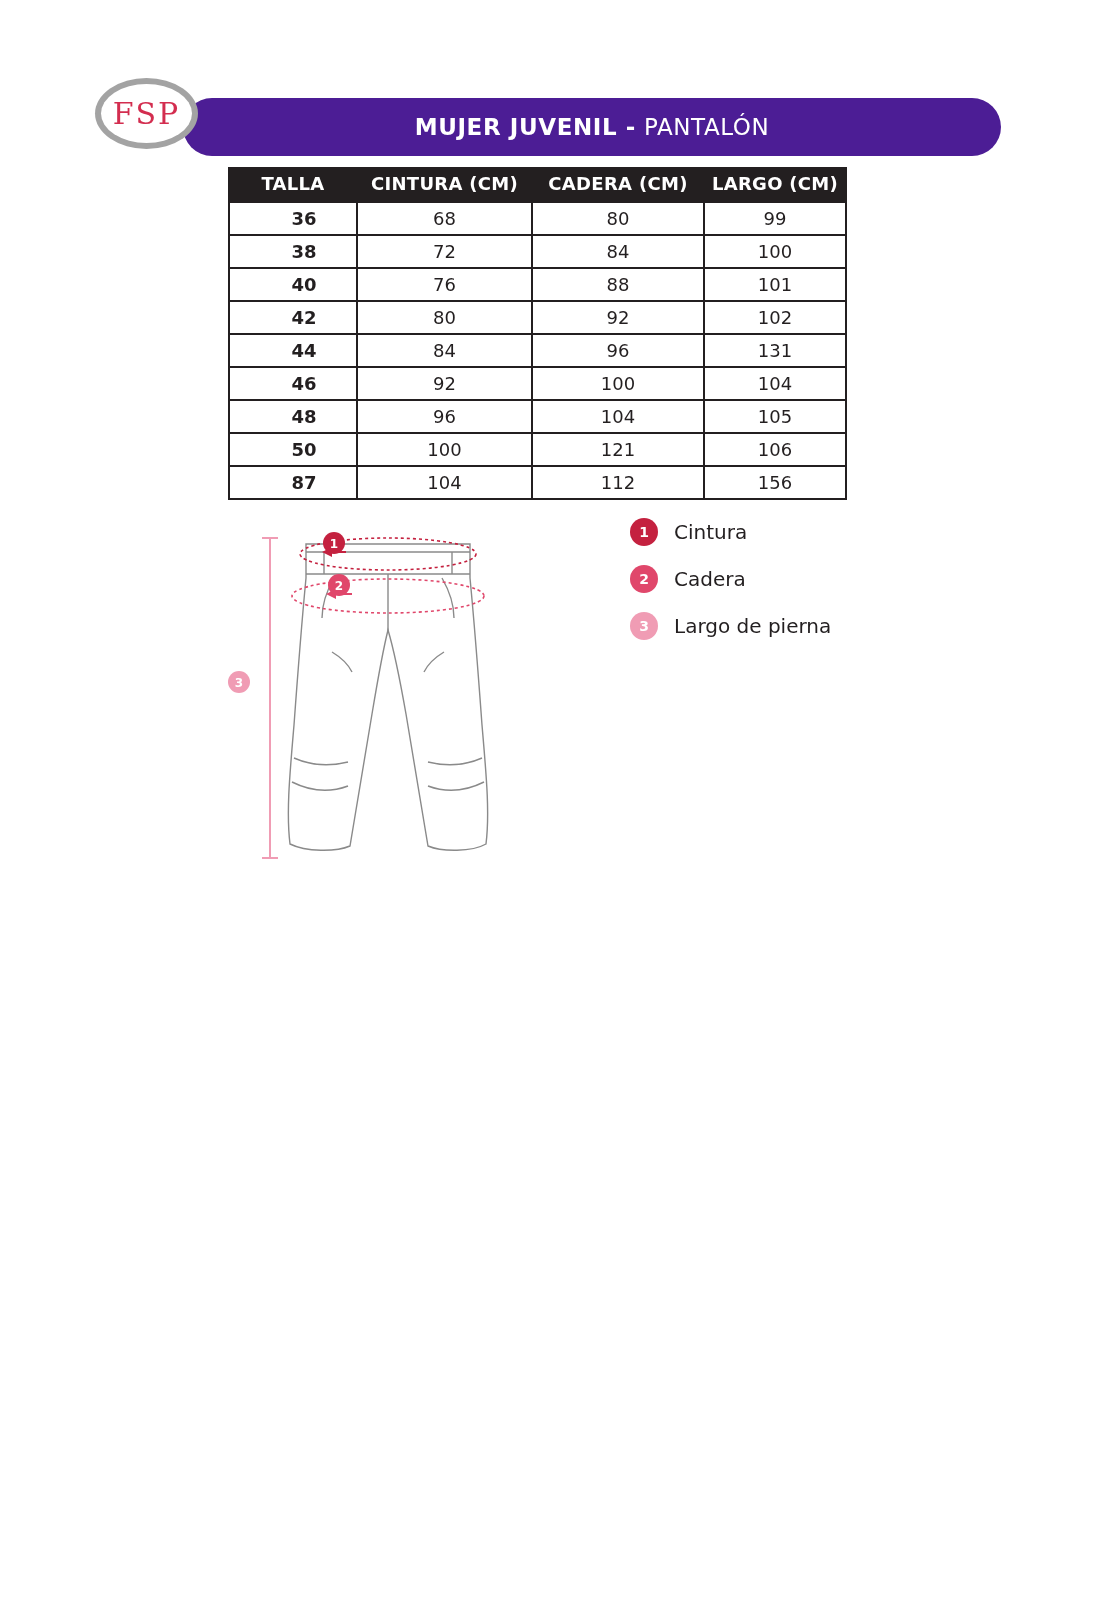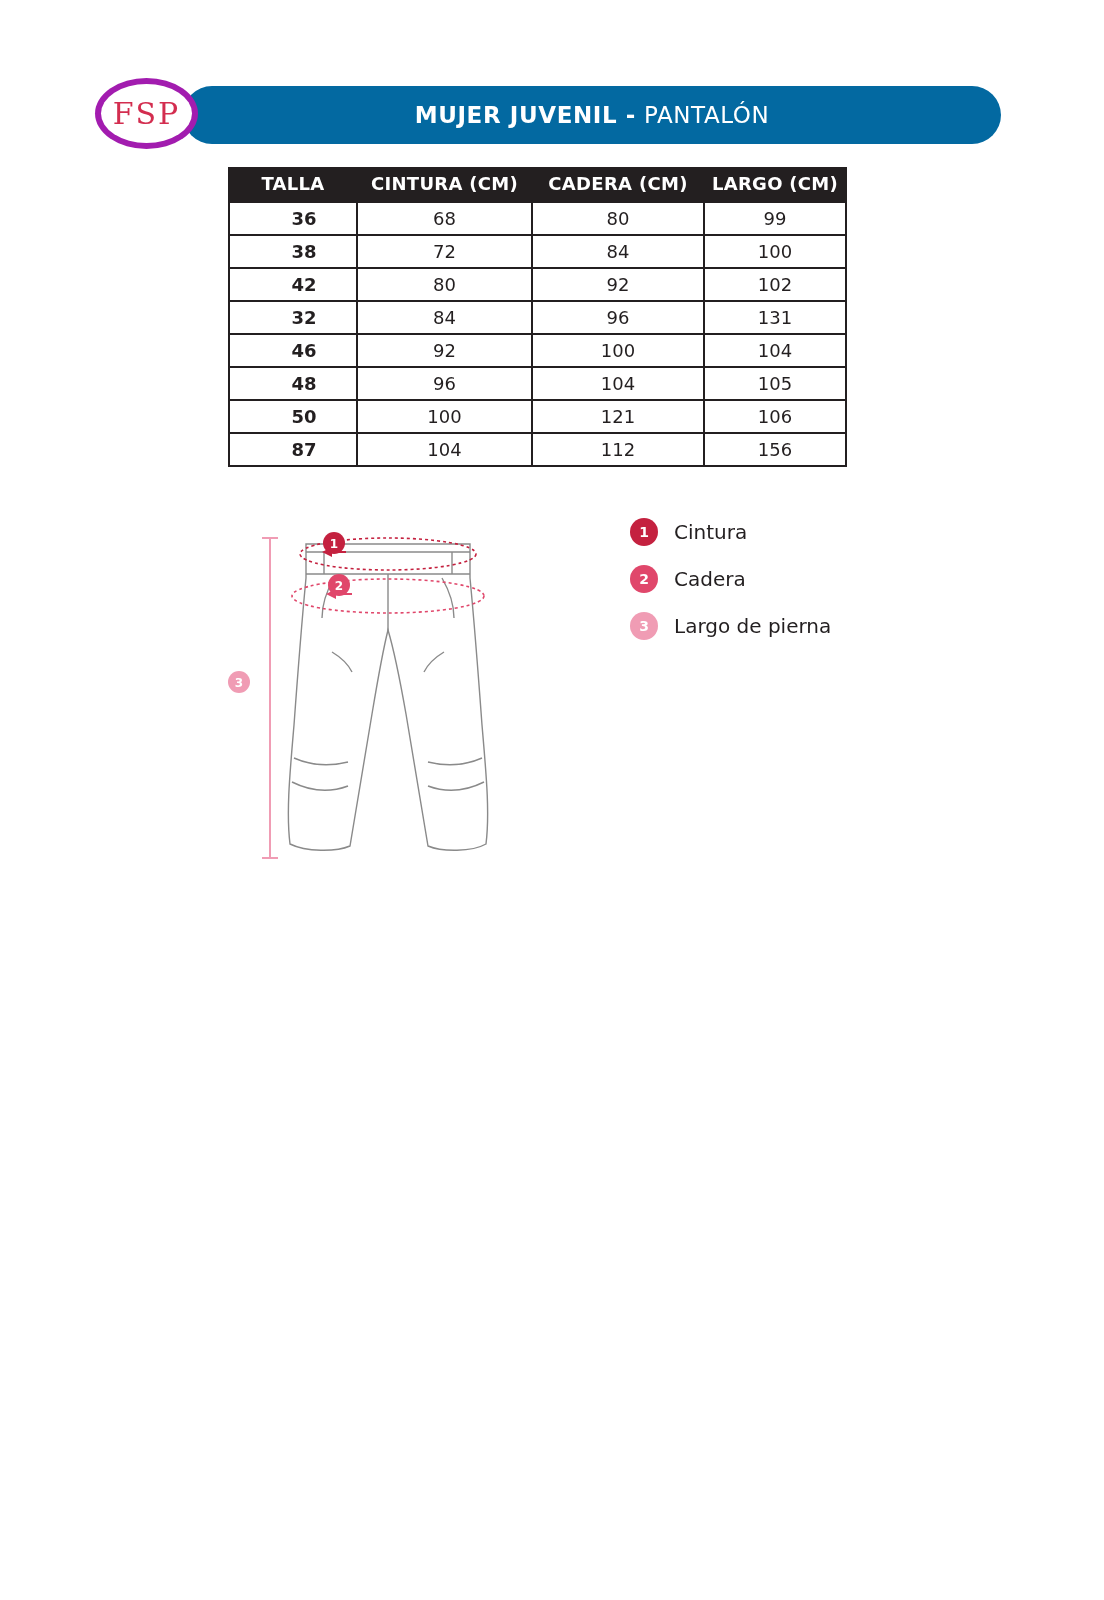--- a/index.html
+++ b/index.html
@@ -19,24 +19,24 @@
   .header {
     position: absolute;
     left: 95px;
     top: 78px;
     width: 906px;
     height: 71px;
   }
   .header-bar {
     position: absolute;
     left: 88px;
-    top: 8px;
+    top: 20px;
     width: 818px;
     height: 58px;
-    background: #0369a1;
+    background: #4c1d95;
     border-radius: 29px;
     display: flex;
     align-items: center;
     justify-content: center;
   }
   .header-title {
     color: #ffffff;
     font-size: 23px;
     letter-spacing: 0.6px;
     white-space: nowrap;
@@ -46,21 +46,21 @@
   }
   .header-title .light {
     font-weight: normal;
   }
   .logo-circle {
     position: absolute;
     left: 0;
     top: 0;
     width: 103px;
     height: 71px;
-    background: #a21caf;
+    background: #a3a3a3;
     border-radius: 50% / 50%;
   }
   .logo-inner {
     position: absolute;
     left: 6px;
     top: 6px;
     width: 91px;
     height: 59px;
     background: #ffffff;
     border-radius: 50% / 50%;
@@ -190,27 +190,33 @@
       <td>80</td>
       <td>99</td>
     </tr>
     <tr>
       <td class="col-talla">38</td>
       <td>72</td>
       <td>84</td>
       <td>100</td>
     </tr>
     <tr>
+      <td class="col-talla">40</td>
+      <td>76</td>
+      <td>88</td>
+      <td>101</td>
+    </tr>
+    <tr>
       <td class="col-talla">42</td>
       <td>80</td>
       <td>92</td>
       <td>102</td>
     </tr>
     <tr>
-      <td class="col-talla">32</td>
+      <td class="col-talla">44</td>
       <td>84</td>
       <td>96</td>
       <td>131</td>
     </tr>
     <tr>
       <td class="col-talla">46</td>
       <td>92</td>
       <td>100</td>
       <td>104</td>
     </tr>

